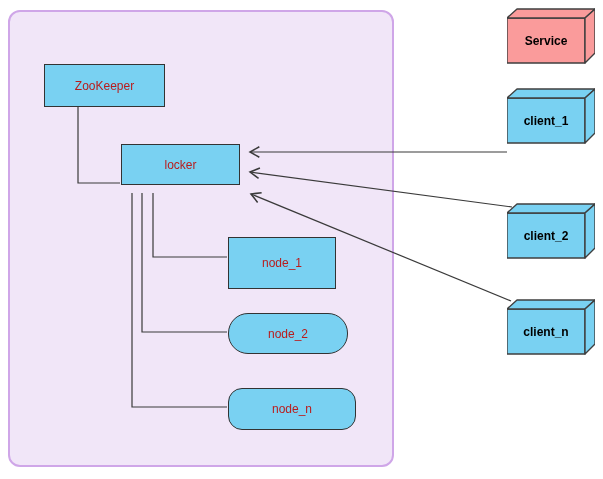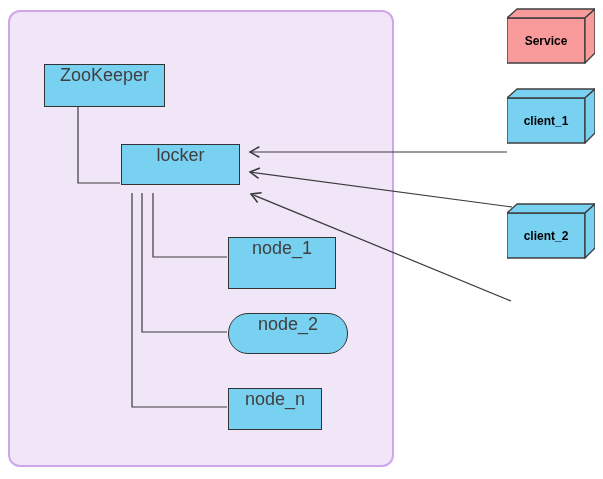--- a/index.html
+++ b/index.html
@@ -25,23 +25,24 @@
     left: 0; top: 0;
     width: 603px; height: 479px;
   }
   .wire { fill: none; stroke: #3a3a3a; stroke-width: 1.2; }
   .node2d {
     position: absolute;
     box-sizing: border-box;
     border: 1.4px solid #333333;
     background: #79d1f2;
     display: flex;
+    align-items: center;
     justify-content: center;
-    font-size: 18px;
-    color: #404040;
+    font-size: 12px;
+    color: #b91c1c;
   }
   .box3d {
     position: absolute;
     width: 88px; height: 56px;
   }
   .box3d svg { position: absolute; left: 0; top: 0; }
   .box3d .face { stroke: #3f3f3f; stroke-width: 1.4; stroke-linejoin: round; }
   .box3d-label {
     position: absolute;
     left: 0; top: 10px;
@@ -85,21 +86,21 @@
   </div>
 
   <div class="node2d" style="left: 228px; top: 237px; width: 108px; height: 52px; background-color: rgb(121, 209, 242);">
     <span>node_1</span>
   </div>
 
   <div class="node2d" style="left: 228px; top: 313px; width: 120px; height: 41px; background-color: rgb(121, 209, 242); border-radius: 20px;">
     <span>node_2</span>
   </div>
 
-  <div class="node2d" style="left: 228px; top: 388px; width: 94px; height: 42px; background-color: rgb(121, 209, 242);">
+  <div class="node2d" style="left: 228px; top: 388px; width: 128px; height: 42px; background-color: rgb(121, 209, 242); border-radius: 14px;">
     <span>node_n</span>
   </div>
 
   <div class="box3d" style="left:507px; top:8px;">
     <svg width="88" height="56" viewBox="0 0 88 56" xmlns="http://www.w3.org/2000/svg">
       <polygon class="face" points="0,10 78,10 78,55 0,55" style="fill: rgb(250, 155, 155);"></polygon>
       <polygon class="face" points="0,10 10,1 88,1 78,10" style="fill: rgb(250, 155, 155);"></polygon>
       <polygon class="face" points="78,10 88,1 88,45 78,55" style="fill: rgb(250, 155, 155);"></polygon>
     </svg>
     <span class="box3d-label">Service</span>
@@ -116,14 +117,22 @@
 
   <div class="box3d" style="left:507px; top:203px;text-align:center;">
     <svg width="88" height="56" viewBox="0 0 88 56" xmlns="http://www.w3.org/2000/svg">
       <polygon class="face" points="0,10 78,10 78,55 0,55" style="fill: rgb(121, 209, 242);"></polygon>
       <polygon class="face" points="0,10 10,1 88,1 78,10" style="fill: rgb(121, 209, 242);"></polygon>
       <polygon class="face" points="78,10 88,1 88,45 78,55" style="fill: rgb(121, 209, 242);"></polygon>
     </svg>
     <span class="box3d-label">client_2</span>
   </div>
 
+  <div class="box3d" style="left:507px; top:299px;">
+    <svg width="88" height="56" viewBox="0 0 88 56" xmlns="http://www.w3.org/2000/svg">
+      <polygon class="face" points="0,10 78,10 78,55 0,55" style="fill: rgb(121, 209, 242);"></polygon>
+      <polygon class="face" points="0,10 10,1 88,1 78,10" style="fill: rgb(121, 209, 242);"></polygon>
+      <polygon class="face" points="78,10 88,1 88,45 78,55" style="fill: rgb(121, 209, 242);"></polygon>
+    </svg>
+    <span class="box3d-label">client_n</span>
+  </div>
 
 </div>
 
 </body></html>

